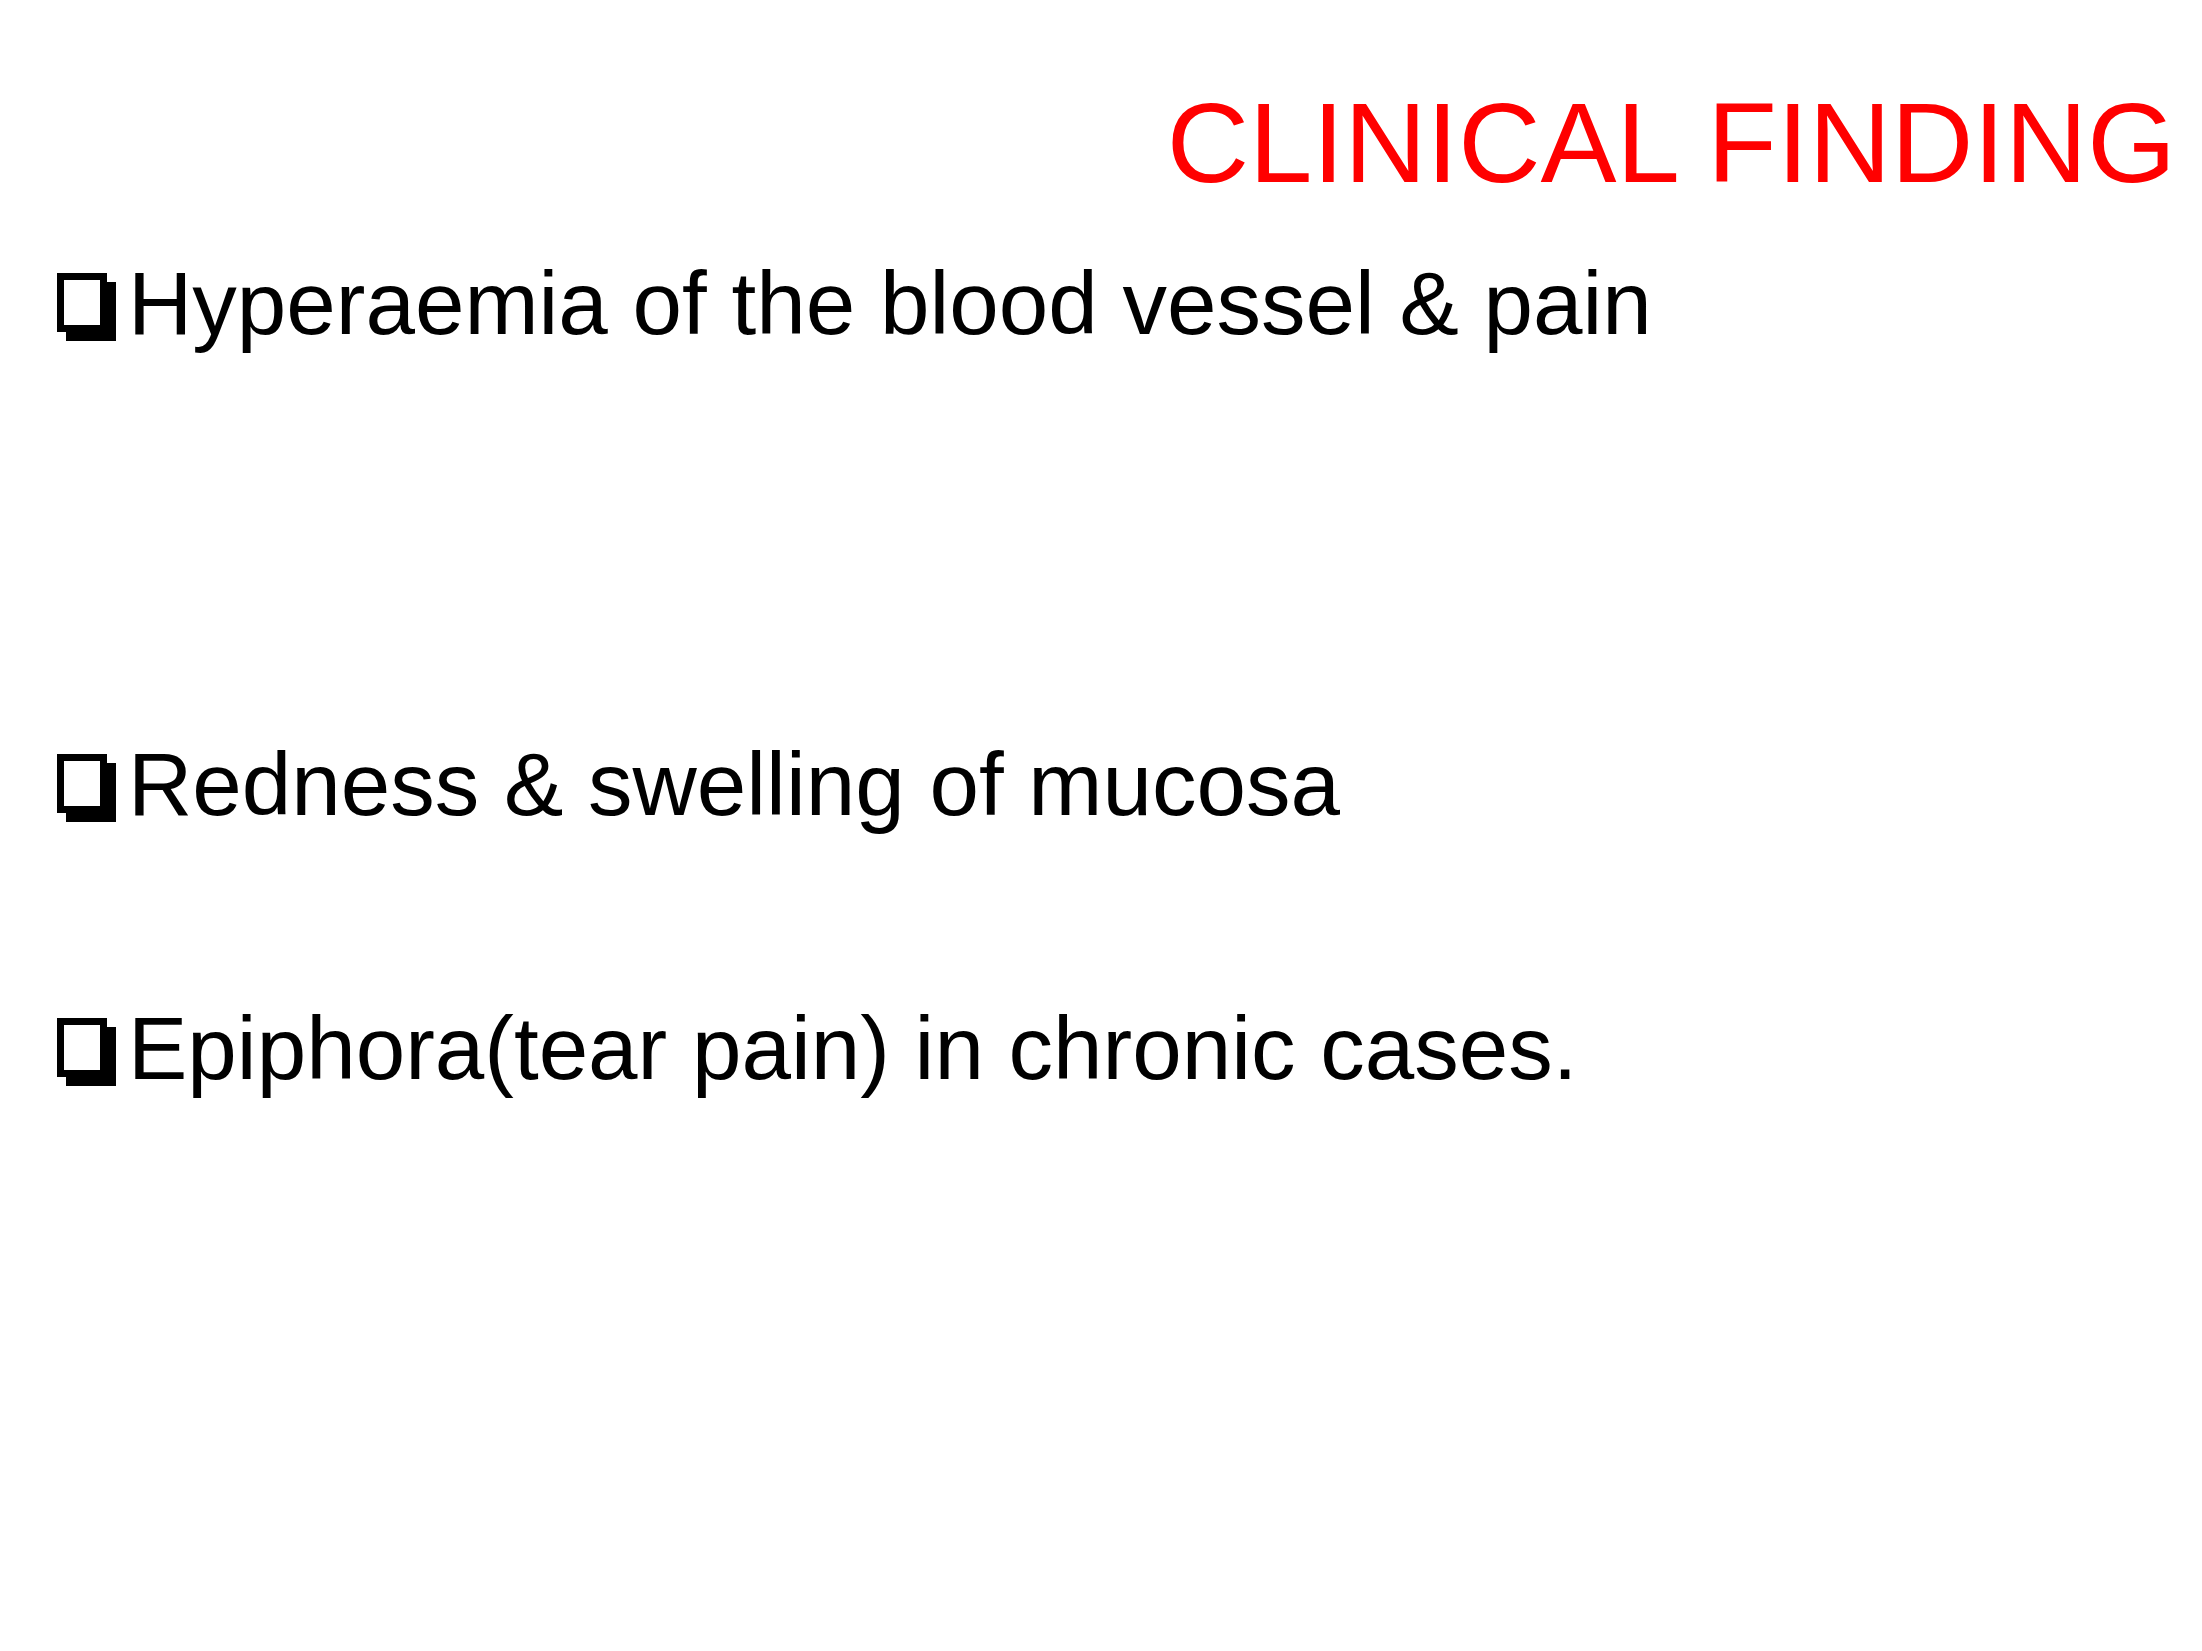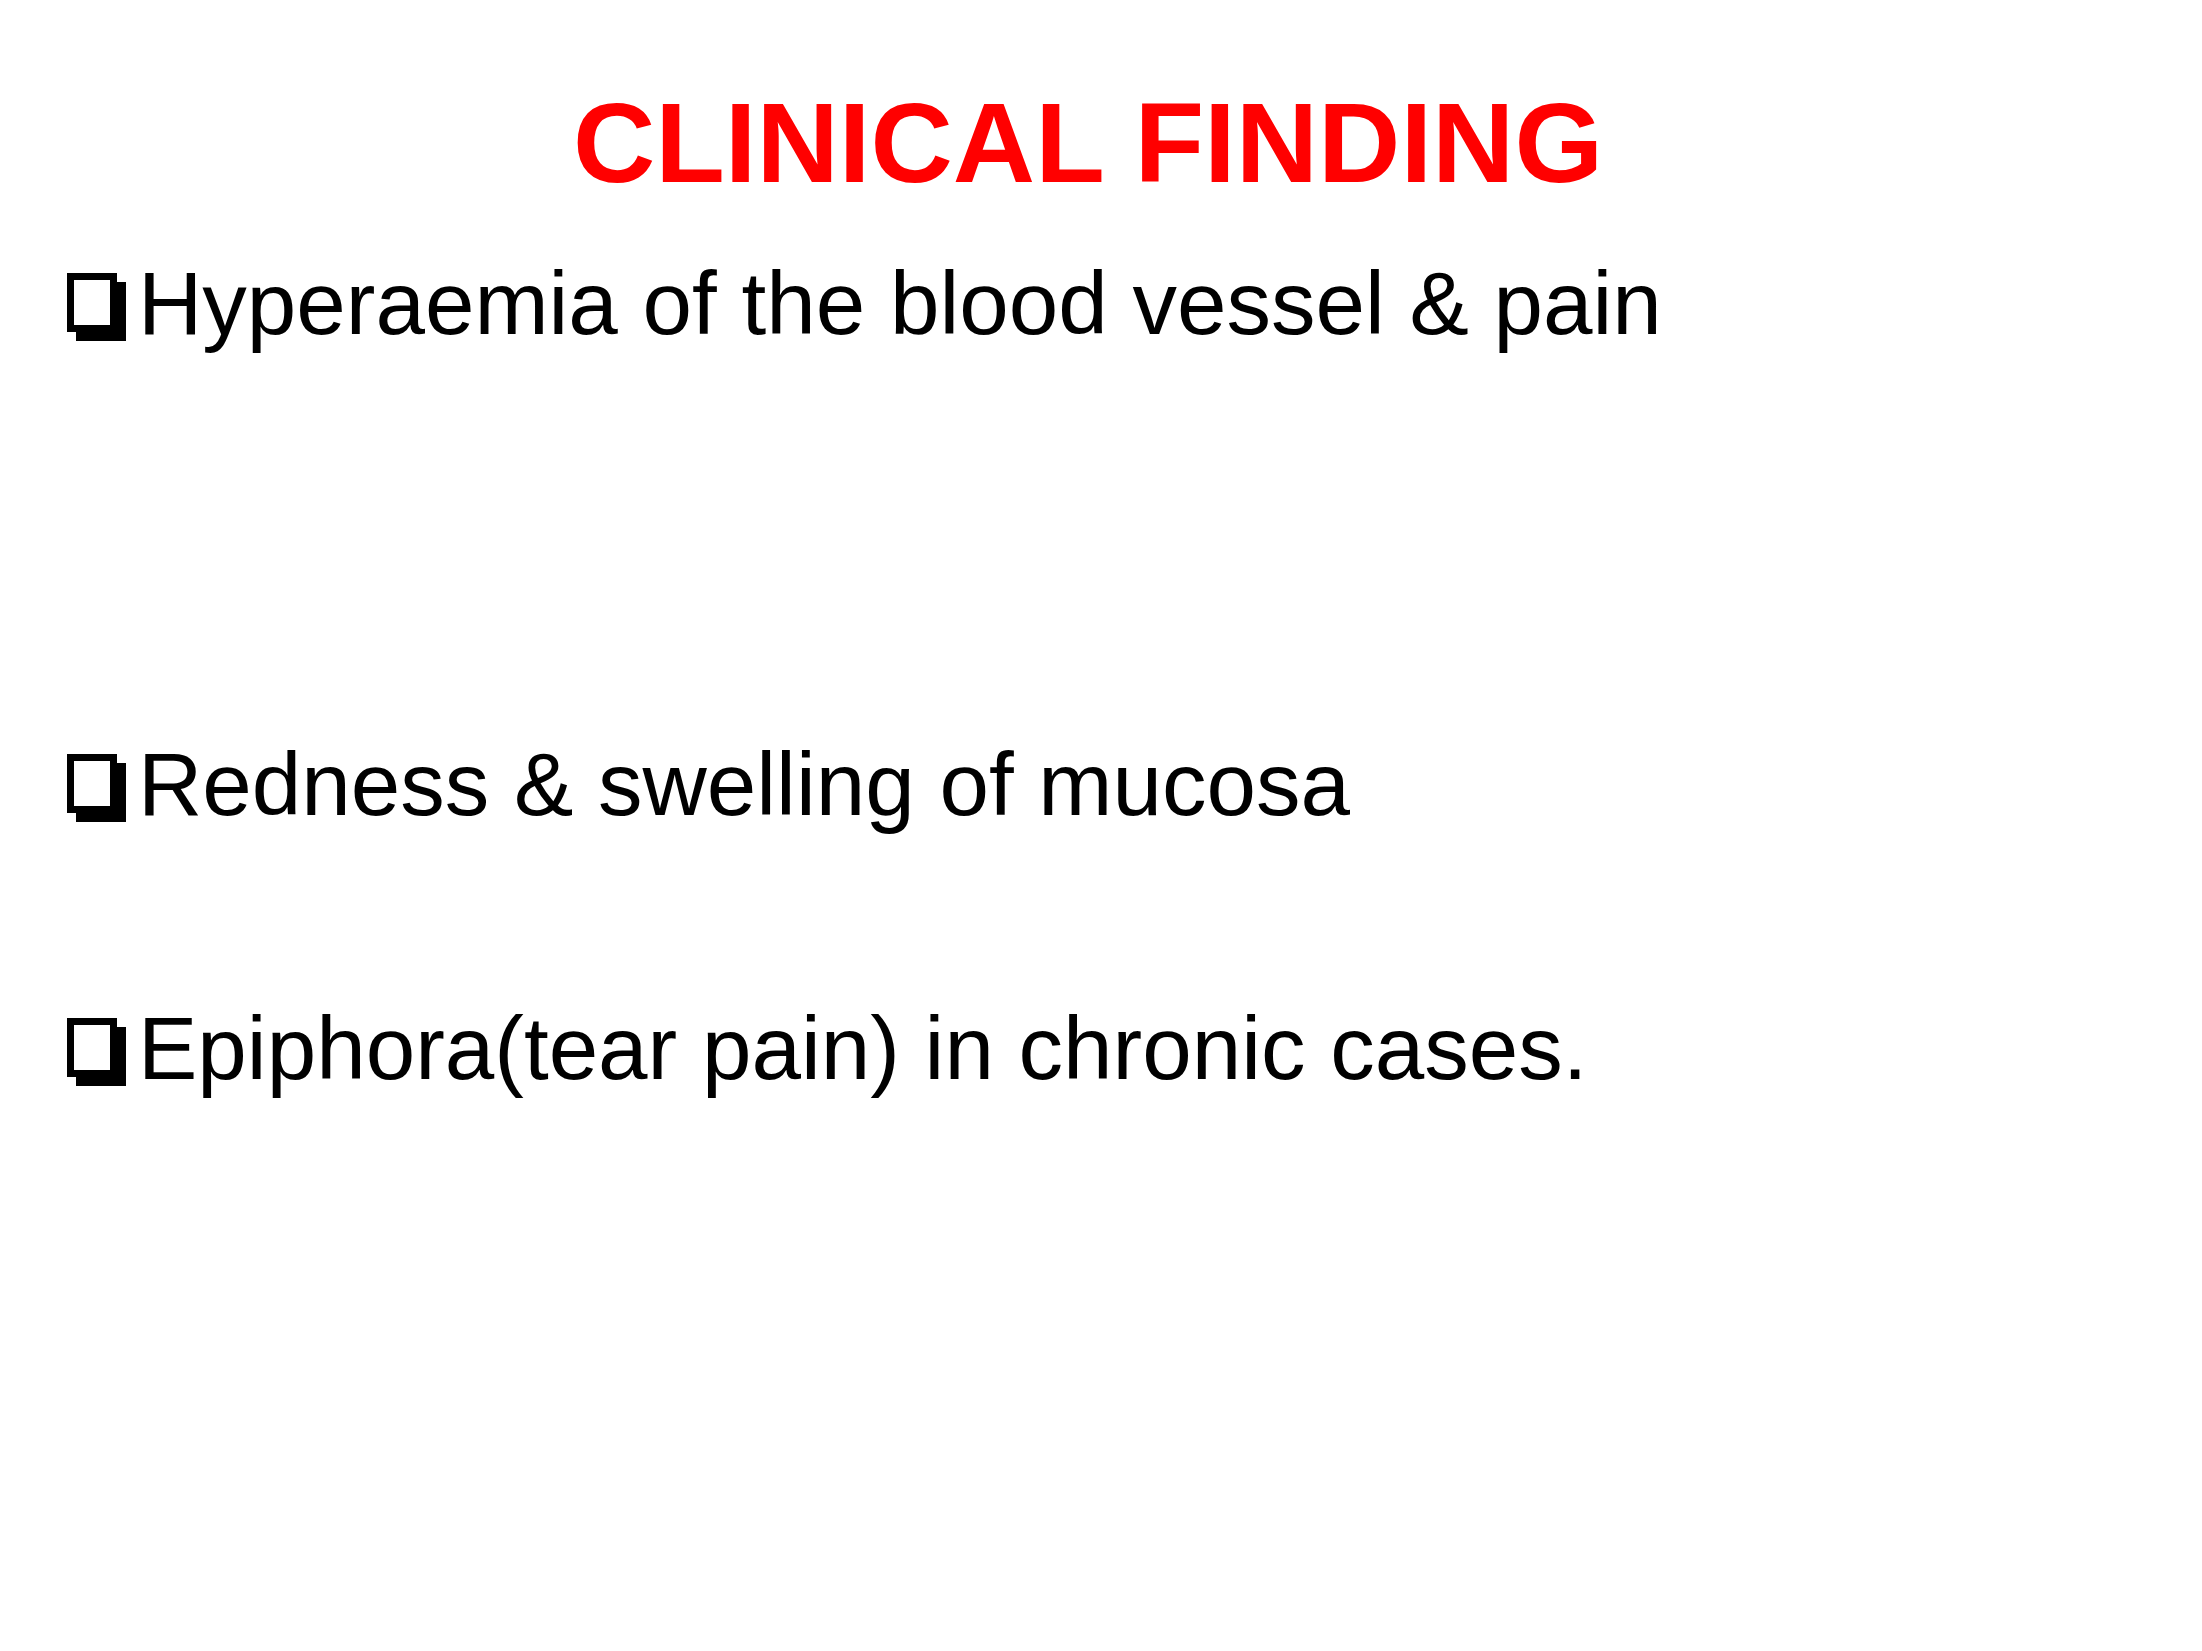--- a/index.html
+++ b/index.html
@@ -20,34 +20,34 @@
     background: #ffffff;
     overflow: hidden;
   }
 
   
   .slide-title {
     position: absolute;
     left: 0;
     top: 83px;
     width: 2176px;
-    text-align: center;
+    text-align: right;
     color: #FF0000;
     font-family: "Liberation Sans", sans-serif;
     font-size: 114px;
-    font-weight: 700;
+    font-weight: 400;
     line-height: 1.05;
     letter-spacing: 0px;
     white-space: nowrap;
   }
 
   
   .body-list {
     position: absolute;
-    left: 67px;
+    left: 57px;
     top: 251px;
     width: 2082px;
   }
 
   .bullet-row {
     display: flex;
     align-items: flex-start;
     color: #000000;
     font-family: "Liberation Sans", sans-serif;
     font-size: 89px;

